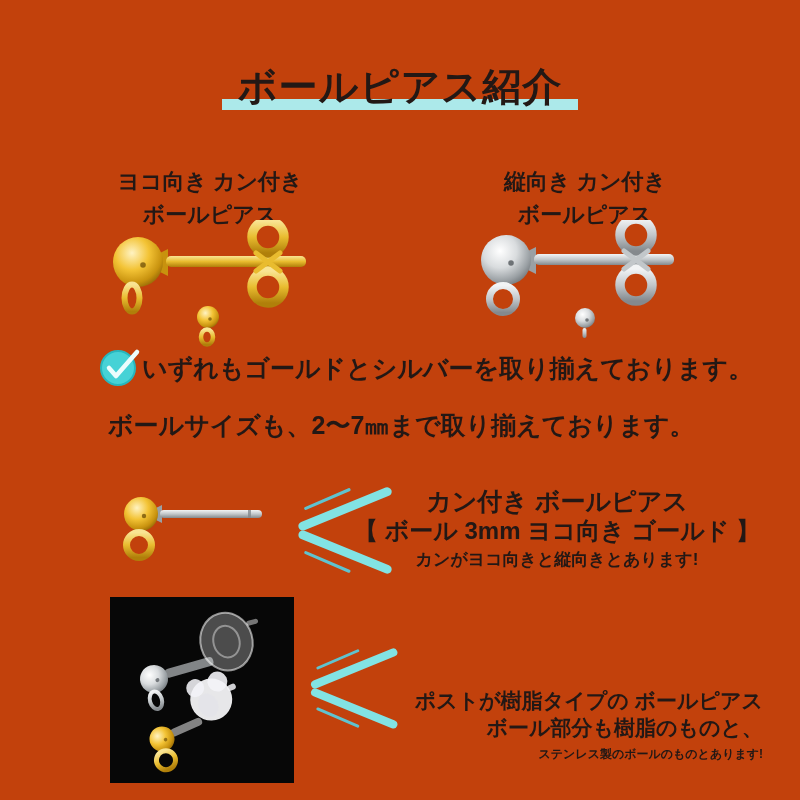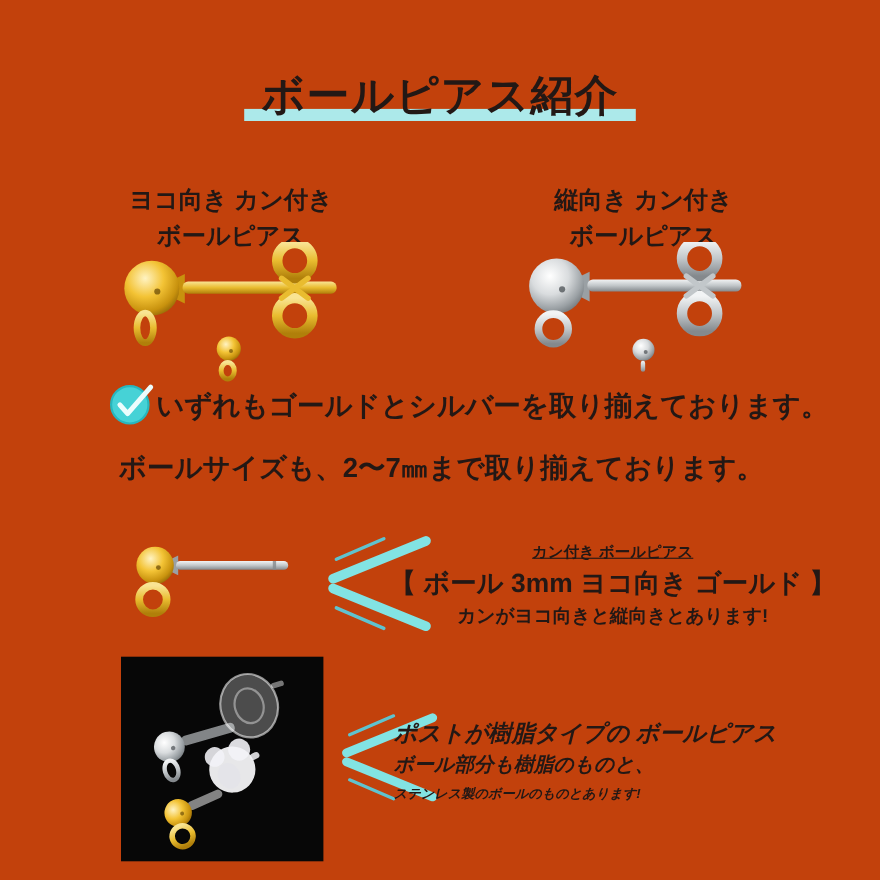--- a/index.html
+++ b/index.html
@@ -40,35 +40,34 @@
   .note-line1 { position:absolute; left:142px; top:352px; font-size:25px; }
   .note-line2 { position:absolute; left:108px; top:389px; font-size:25px;margin-top:20px; }
   
   .mid-stud-svg { position:absolute; left:110px; top:488px; width:175px; height:85px; }
   .slash-svg-1  { position:absolute; left:296px; top:476px; width:102px; height:108px; }
   .slash-svg-2  { position:absolute; left:310px; top:638px; width:92px;  height:100px; }
   .feature1-text {
     position:absolute; left:352px; top:487px; width:410px;
     text-align:center;
   }
-  .feature1-text .f-line1 { font-size:14px; line-height:28px;text-decoration:underline; }
+  .feature1-text .f-line1 { font-size:25px; line-height:28px; }
   .feature1-text .f-line2 { font-size:24px; line-height:31px; }
   .feature1-text .f-line3 { font-size:17px; line-height:27px; }
   .photo-box {
     position:absolute; left:110px; top:597px;
     width:184px; height:186px;
     background:#070707;
   }
   .feature2-text {
-    position:absolute; left:358px; top:653px; width:405px;
-    text-align:left;
-    font-style:italic;
+    position:absolute; left:358px; top:686px; width:405px;
+    text-align:right;
   }
   .feature2-text .f-line1 { font-size:21px; line-height:29px; }
-  .feature2-text .f-line2 { font-size:18px; line-height:26px; }
+  .feature2-text .f-line2 { font-size:21px; line-height:26px; }
   .feature2-text .f-line3 { font-size:12px; line-height:26px; }
 </style>
 </head>
 <body>
 
 <div class="page">
 
   <div class="title-underline"></div>
   <h1 class="page-title">ボールピアス紹介</h1>
 

